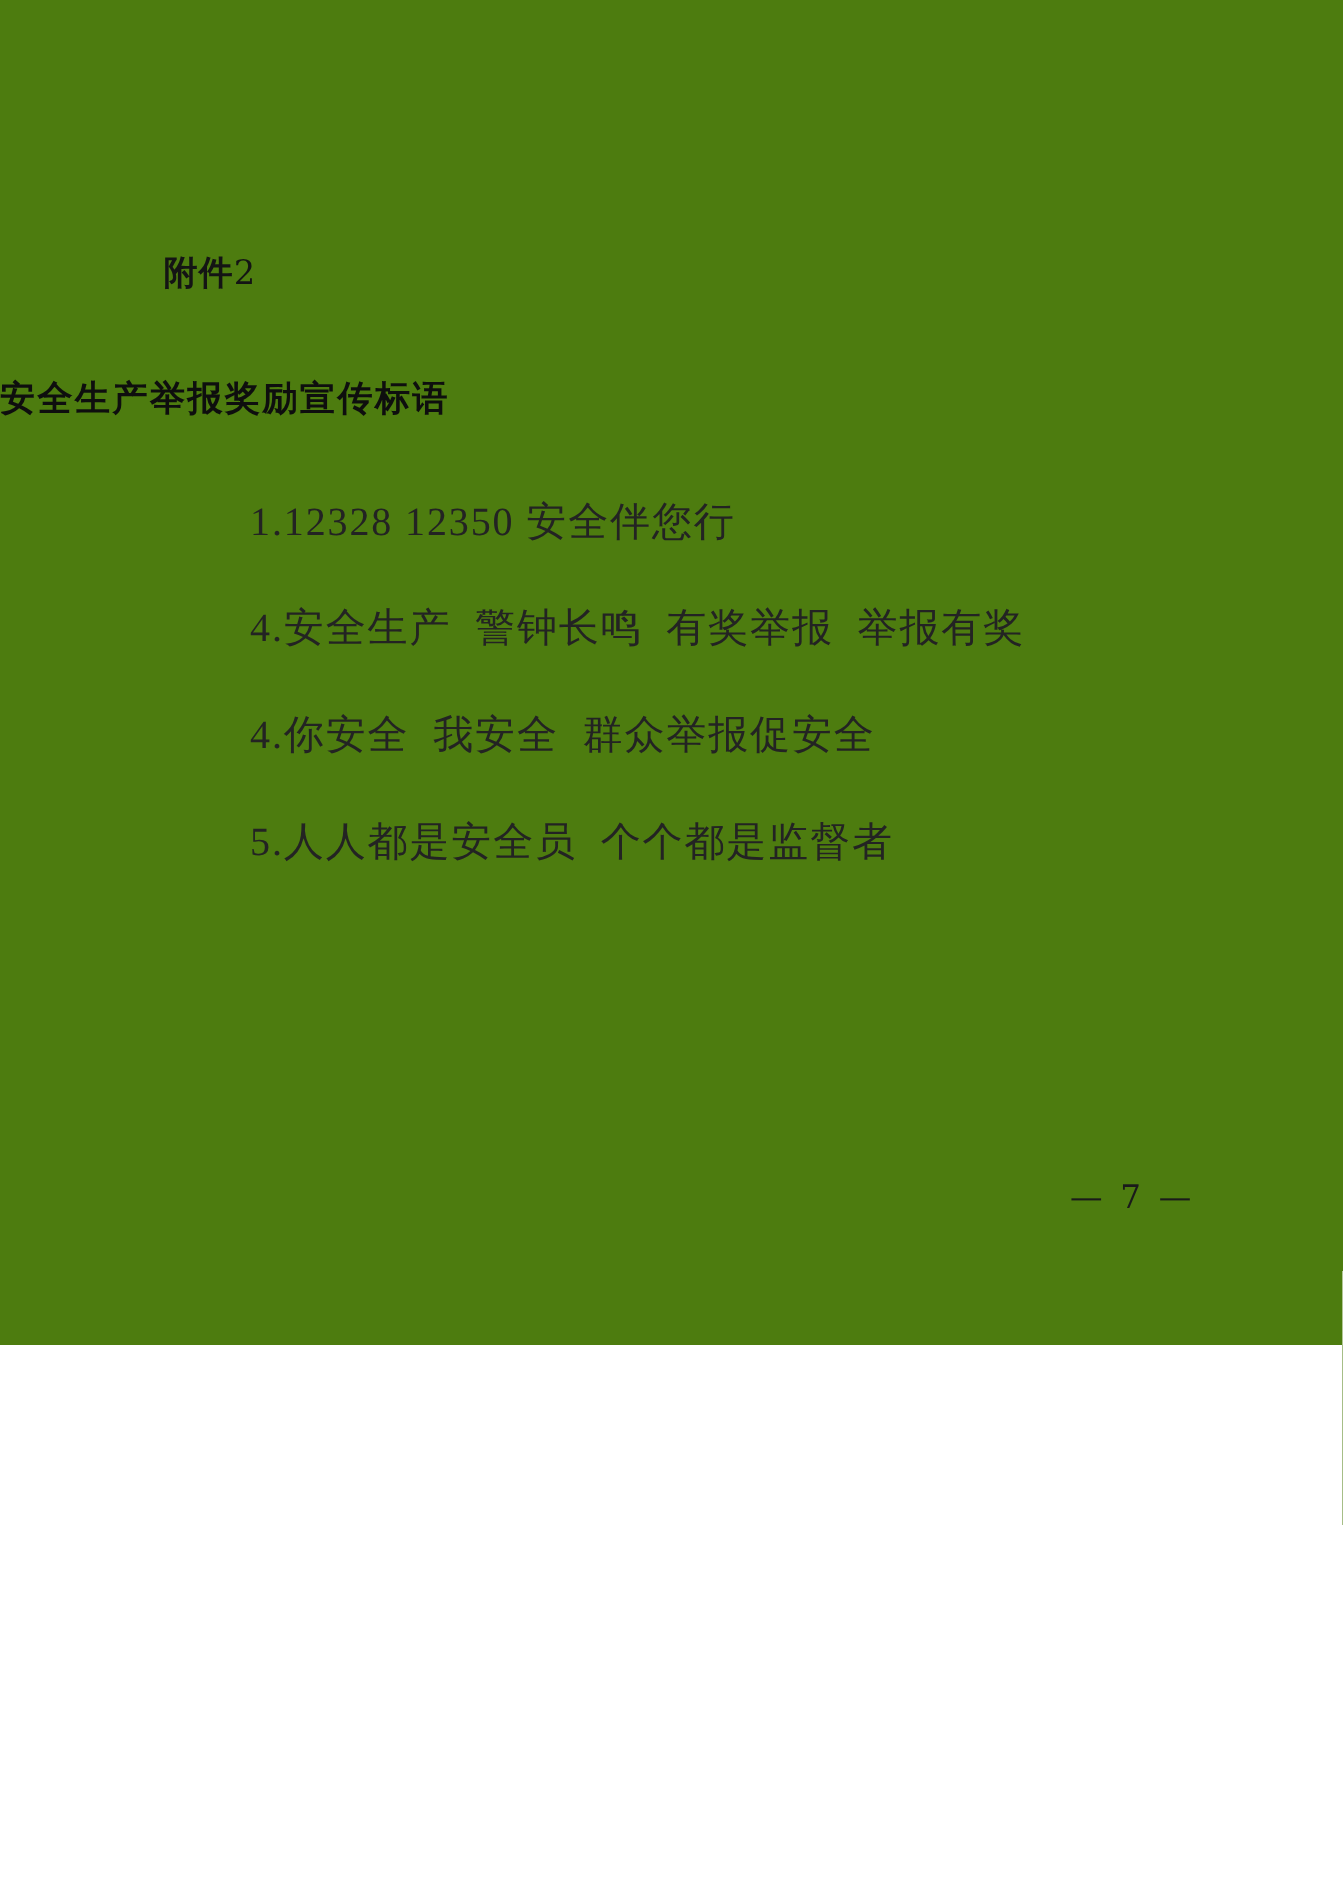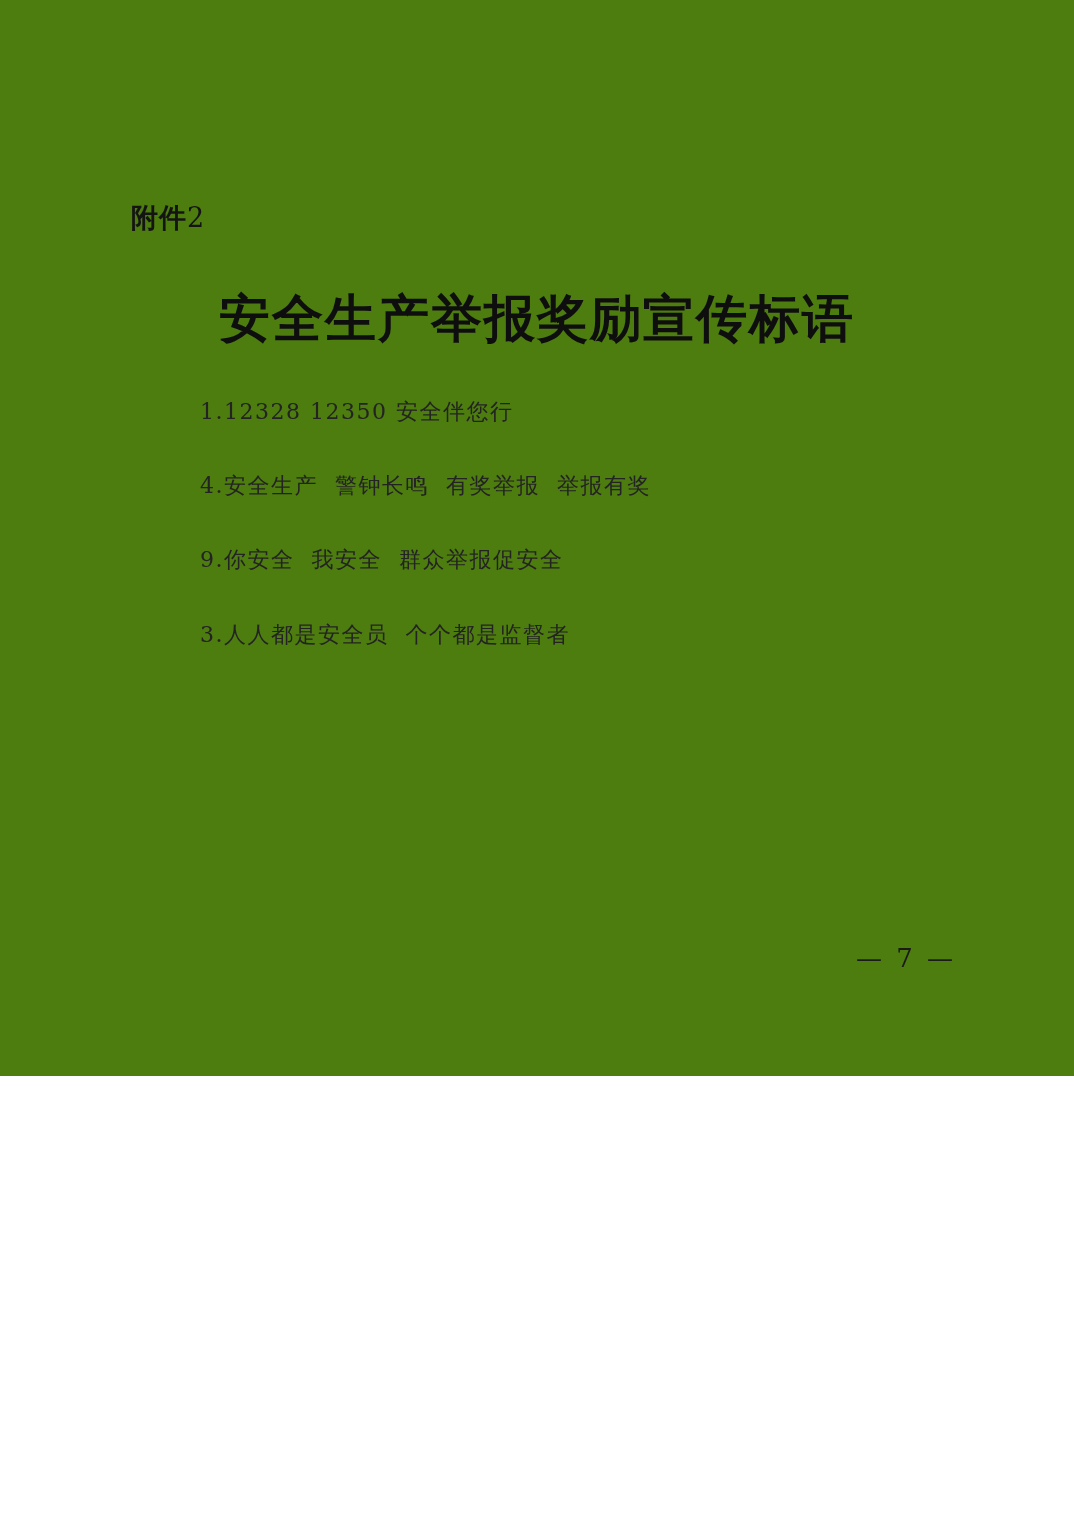--- a/index.html
+++ b/index.html
@@ -26,43 +26,43 @@
     color: #141414;
     white-space: nowrap;
   }
   .attachment-label .num {
     font-weight: normal;
   }
   .doc-title {
     position: absolute;
     left: 0;
     right: 0;
-    top: 285px;
-    text-align: center;
-    font-size: 51px;
+    top: 300px;
+    font-size: 28px;
     font-weight: bold;
     letter-spacing: 2px;
     color: #0e0e0e;
   }
   .slogan-list {
     position: absolute;
     left: 200px;
     top: 400px;
     width: 720px;
     list-style: none;
     margin: 0;
     padding: 0;
   }
   .slogan-item {
-    font-size: 22px;
+    font-size: 32px;
     line-height: 1.1;
     letter-spacing: 1.5px;
     color: #232323;
     margin-bottom: 50px;
     white-space: pre;
+    font-family: Liberation Serif, serif;
   }
   .page-number {
     position: absolute;
     right: 118px;
     bottom: 103px;
     font-size: 26px;
     letter-spacing: 3px;
     color: #1a1a1a;
   }
 </style>
@@ -73,19 +73,19 @@
 
   <div class="attachment-label">
     <span>附件</span><span class="num">2</span>
   </div>
 
   <div class="doc-title">安全生产举报奖励宣传标语</div>
 
   <ul class="slogan-list">
     <li class="slogan-item">1.12328 12350 安全伴您行</li>
     <li class="slogan-item">4.安全生产  警钟长鸣  有奖举报  举报有奖</li>
-    <li class="slogan-item">9.你安全  我安全  群众举报促安全</li>
-    <li class="slogan-item">3.人人都是安全员  个个都是监督者</li>
+    <li class="slogan-item">4.你安全  我安全  群众举报促安全</li>
+    <li class="slogan-item">5.人人都是安全员  个个都是监督者</li>
   </ul>
 
   <div class="page-number">— 7 —</div>
 
 </div>
 
 </body></html>

